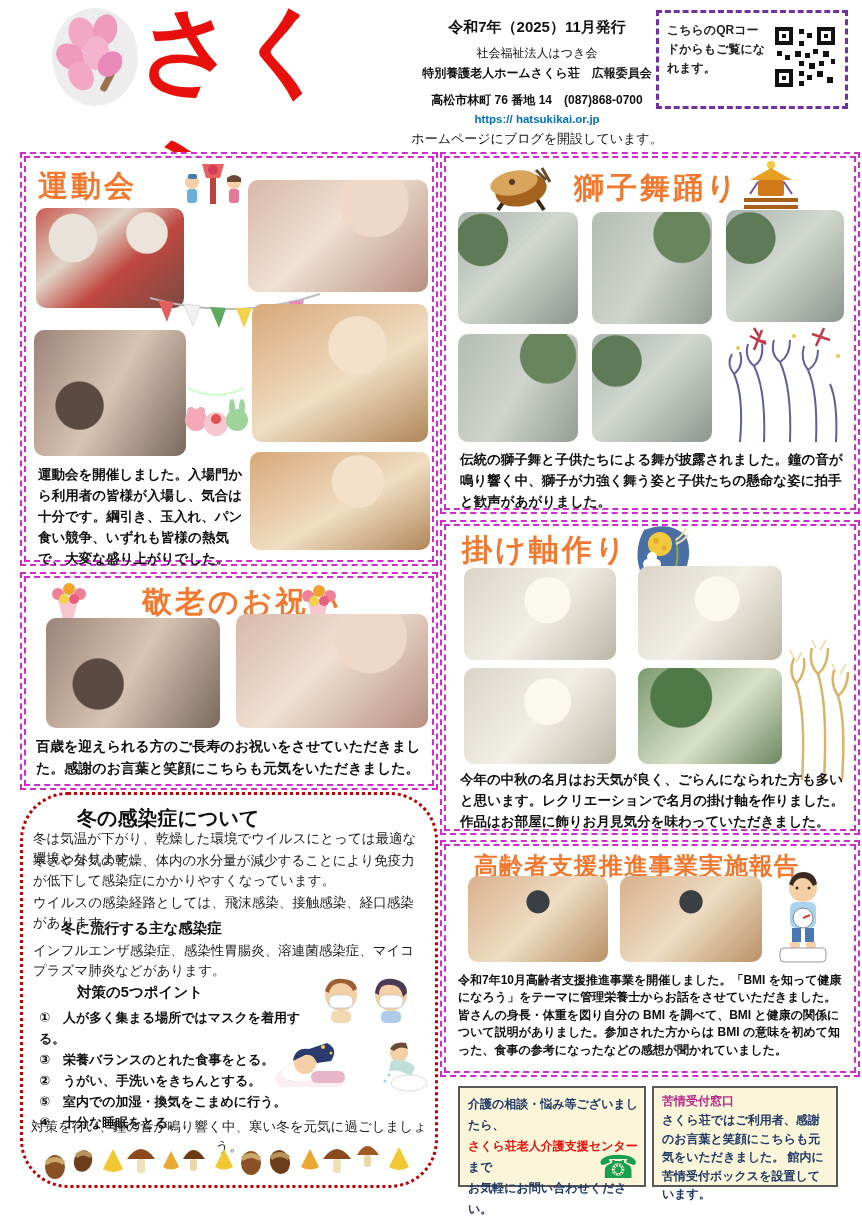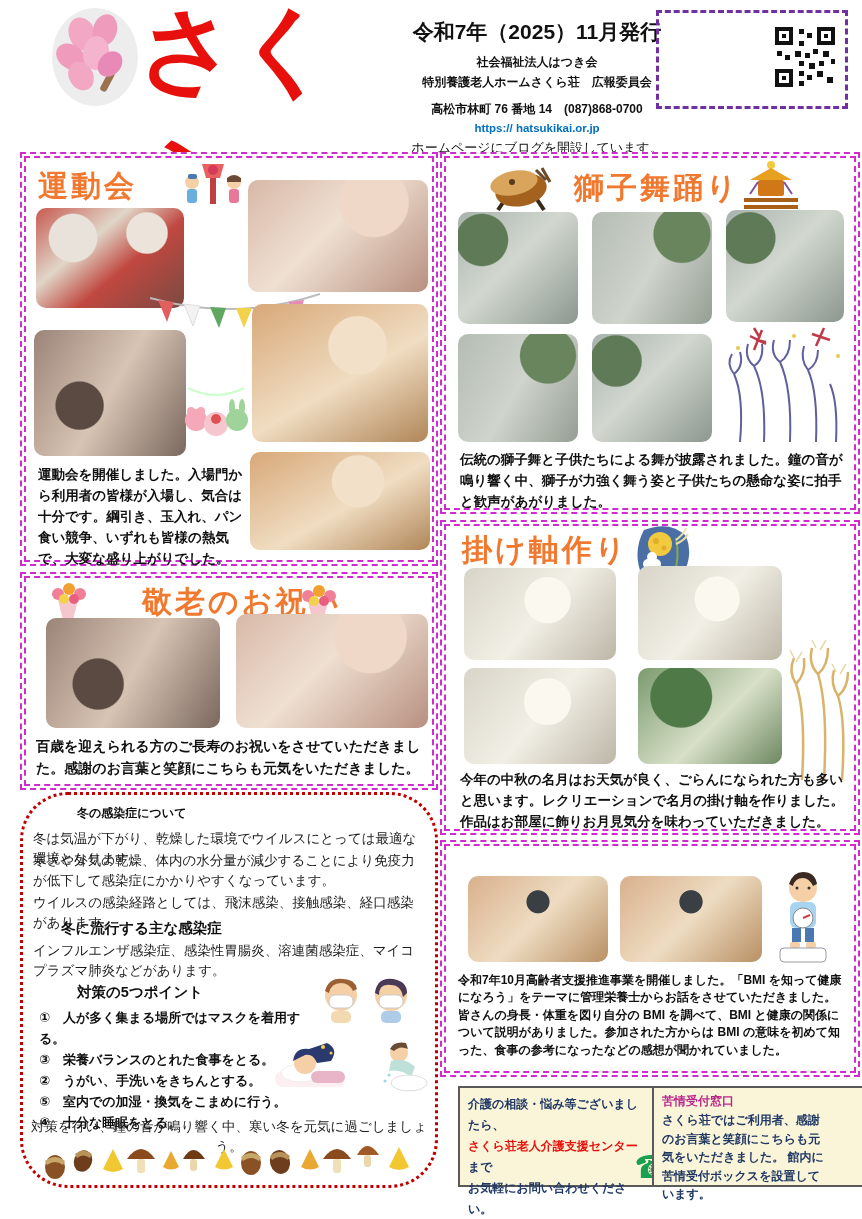--- a/index.html
+++ b/index.html
@@ -18,21 +18,21 @@
   .g-gate{background:radial-gradient(circle at 25% 30%,#e8e2da 0 18%,transparent 19%),radial-gradient(circle at 75% 25%,#ece4da 0 15%,transparent 16%),linear-gradient(140deg,#c85a50 0%,#e0d6c8 35%,#c04840 60%,#7a4a42 100%);}
   .g-room{background:radial-gradient(circle at 70% 20%,#f0d8c8 0 22%,transparent 23%),linear-gradient(135deg,#d8b8a8 0%,#efe0d2 45%,#b89080 100%);}
   .g-room2{background:radial-gradient(circle at 30% 60%,#5a4a42 0 18%,transparent 19%),linear-gradient(120deg,#9a8478 0%,#d8c4b4 50%,#7a685e 100%);}
   .g-hallw{background:radial-gradient(circle at 60% 30%,#f2e0c8 0 20%,transparent 21%),linear-gradient(150deg,#d8a878 0%,#f0ddc2 55%,#b08658 100%);}
   .g-out{background:radial-gradient(circle at 20% 25%,#5e7a56 0 20%,transparent 21%),linear-gradient(135deg,#a8b2ac 0%,#d2d8d0 45%,#8d978f 100%);}
   .g-out2{background:radial-gradient(circle at 75% 20%,#68855e 0 22%,transparent 23%),linear-gradient(120deg,#b4bcb4 0%,#cfd4cc 50%,#959e94 100%);}
   .g-news{background:radial-gradient(circle at 55% 35%,#fbf8f0 0 22%,transparent 23%),linear-gradient(130deg,#d8d4c8 0%,#f2efe6 50%,#bcb6a6 100%);}
   .g-green{background:radial-gradient(circle at 30% 30%,#4f7a48 0 25%,transparent 26%),linear-gradient(135deg,#7a9a6e 0%,#d8e0c8 55%,#6d8860 100%);}
   .g-hall{background:radial-gradient(circle at 50% 30%,#3a3f44 0 12%,transparent 13%),linear-gradient(135deg,#d9b08c 0%,#eedcc2 50%,#b99064 100%);}
   
-  .cream{position:absolute;background:#faf5d9;border:2px solid #5a5a5a;padding-left:36px;}
+  .cream{position:absolute;background:#faf5d9;border:2px solid #5a5a5a;}
   .navy{color:#203864;font-weight:700;font-size:12px;line-height:1.75;}
   .red{color:#e8100c;}
   svg{display:block;}
 </style>
 </head>
 <body>
 
 <div class="page">
 
   <div class="abs" style="left:52px;top:8px;width:86px;height:98px;">
@@ -44,29 +44,30 @@
       <ellipse cx="19" cy="49" rx="12" ry="16" fill="#ef9bbc" transform="rotate(-55 19 49)"></ellipse>
       <ellipse cx="44" cy="45" rx="13" ry="17" fill="#f5b4cd" transform="rotate(8 44 45)"></ellipse>
       <ellipse cx="29" cy="68" rx="12" ry="15" fill="#f2a7c3" transform="rotate(-30 29 68)"></ellipse>
       <ellipse cx="58" cy="56" rx="11" ry="14" fill="#e989b8" transform="rotate(40 58 56)"></ellipse>
     </svg>
   </div>
 
   <div class="abs" style="left:138px;top:-14px;width:290px;height:130px;font-size:97px;font-weight:800;color:#e8100c;letter-spacing:-2px;">さくら</div>
 
   <div class="abs" style="left:406px;top:18px;width:262px;text-align:center;">
-    <div style="font-size:21px;font-weight:800;">令和7年（2025）11月発行</div>
-    <div style="font-size:12px;font-weight:700;margin-top:8px;">社会福祉法人はつき会</div>
+    <div style="font-size:15px;font-weight:800;">令和7年（2025）11月発行</div>
+    <div style="font-size:12px;font-weight:400;margin-top:8px;">社会福祉法人はつき会</div>
     <div style="font-size:12px;font-weight:700;margin-top:3px;">特別養護老人ホームさくら荘　広報委員会</div>
     <div style="font-size:12px;font-weight:700;margin-top:10px;">高松市林町 76 番地 14　(087)868-0700</div>
     <div style="font-size:11.5px;font-weight:800;color:#0070c0;margin-top:4px;">https:// hatsukikai.or.jp</div>
     <div style="font-size:13px;margin-top:5px;color:#111;">ホームページにブログを開設しています。</div>
   </div>
 
   <div class="abs" style="left:656px;top:10px;width:186px;height:93px;border:3px dashed #7030a0;">
+    <div class="abs" style="left:8px;top:8px;width:100px;font-size:12px;font-weight:700;line-height:1.6;color:#222;">こちらのQRコードからもご覧になれます。</div>
     <div class="abs" style="left:114px;top:12px;">
       <svg width="64" height="64" viewBox="0 0 64 64">
         <rect width="64" height="64" fill="#fff"></rect>
         <g fill="#111">
           <rect x="2" y="2" width="18" height="18"></rect>
             <rect x="44" y="2" width="18" height="18"></rect>
             <rect x="2" y="44" width="18" height="18"></rect>
           <rect x="26" y="4" width="5" height="5"></rect>
             <rect x="34" y="8" width="5" height="5"></rect>
             <rect x="26" y="16" width="5" height="5"></rect>
@@ -219,21 +220,21 @@
         <circle cx="20" cy="19" r="5" fill="#f2d24b"></circle>
           <circle cx="30" cy="19" r="5" fill="#e86080"></circle>
       </svg>
     </div>
     <div class="ph g-room2" style="left:24px;top:44px;width:174px;height:110px;"></div>
     <div class="ph g-room" style="left:214px;top:40px;width:192px;height:114px;"></div>
     <div class="btxt" style="left:14px;top:162px;width:396px;font-size:14px;">百歳を迎えられる方のご長寿のお祝いをさせていただきました。感謝のお言葉と笑顔にこちらも元気をいただきました。</div>
   </div>
 
   <div class="abs" style="left:20px;top:792px;width:412px;height:390px;border:3px dotted #c00000;border-radius:48px;background:#fff;">
-    <div class="subhead" style="left:54px;top:10px;font-size:12px;">冬の感染症について</div>
+    <div class="subhead" style="left:54px;top:10px;font-size:20px;">冬の感染症について</div>
     <div class="stxt" style="left:10px;top:34px;width:394px;">冬は気温が下がり、乾燥した環境でウイルスにとっては最適な環境となります。</div>
     <div class="stxt" style="left:10px;top:56px;width:394px;">寒さや外気の乾燥、体内の水分量が減少することにより免疫力が低下して感染症にかかりやすくなっています。</div>
     <div class="stxt" style="left:10px;top:98px;width:394px;">ウイルスの感染経路としては、飛沫感染、接触感染、経口感染があります。</div>
     <div class="subhead" style="left:38px;top:124px;font-family:Liberation Serif, serif;">冬に流行する主な感染症</div>
     <div class="stxt" style="left:10px;top:146px;width:394px;">インフルエンザ感染症、感染性胃腸炎、溶連菌感染症、マイコプラズマ肺炎などがあります。</div>
     <div class="subhead" style="left:54px;top:188px;">対策の5つポイント</div>
     <div class="abs" style="left:16px;top:212px;width:280px;font-weight:800;font-size:13px;line-height:21px;color:#101010;">
       <div>①　人が多く集まる場所ではマスクを着用する。</div>
       <div>③　栄養バランスのとれた食事をとる。</div>
       <div>②　うがい、手洗いをきちんとする。</div>
@@ -362,20 +363,21 @@
         </g>
         <g stroke="#ead9a8" stroke-width="1.5" fill="none">
           <path d="M10 36 l-4 -8 M12 40 l6 -10 M32 26 l-4 -8 M36 28 l6 -10 M52 50 l-4 -8 M56 52 l6 -10"></path>
         </g>
       </svg>
     </div>
     <div class="btxt" style="left:18px;top:248px;width:388px;">今年の中秋の名月はお天気が良く、ごらんになられた方も多いと思います。レクリエーションで名月の掛け軸を作りました。作品はお部屋に飾りお月見気分を味わっていただきました。</div>
   </div>
 
   <div class="mbox" style="left:440px;top:840px;width:416px;height:233px;">
+    <div class="sec-title" style="left:32px;top:8px;font-size:24px;letter-spacing:1px;">高齢者支援推進事業実施報告</div>
     <div class="ph g-hall" style="left:26px;top:34px;width:140px;height:86px;"></div>
     <div class="ph g-hall" style="left:178px;top:34px;width:142px;height:86px;"></div>
     <div class="abs" style="left:328px;top:28px;">
       <svg width="66" height="96" viewBox="0 0 66 96">
         <circle cx="33" cy="18" r="14" fill="#f5cfa5"></circle>
         <path d="M19 14 q4 -12 14 -12 q12 0 14 12 l-4 2 q-4 -8 -10 -8 q-8 0 -10 8 z" fill="#3a2a22"></path>
         <circle cx="27" cy="18" r="1.5" fill="#333"></circle>
           <circle cx="39" cy="18" r="1.5" fill="#333"></circle>
         <rect x="20" y="32" width="26" height="26" rx="6" fill="#a8d4f0"></rect>
         <rect x="22" y="58" width="9" height="14" fill="#4a78b0"></rect>

